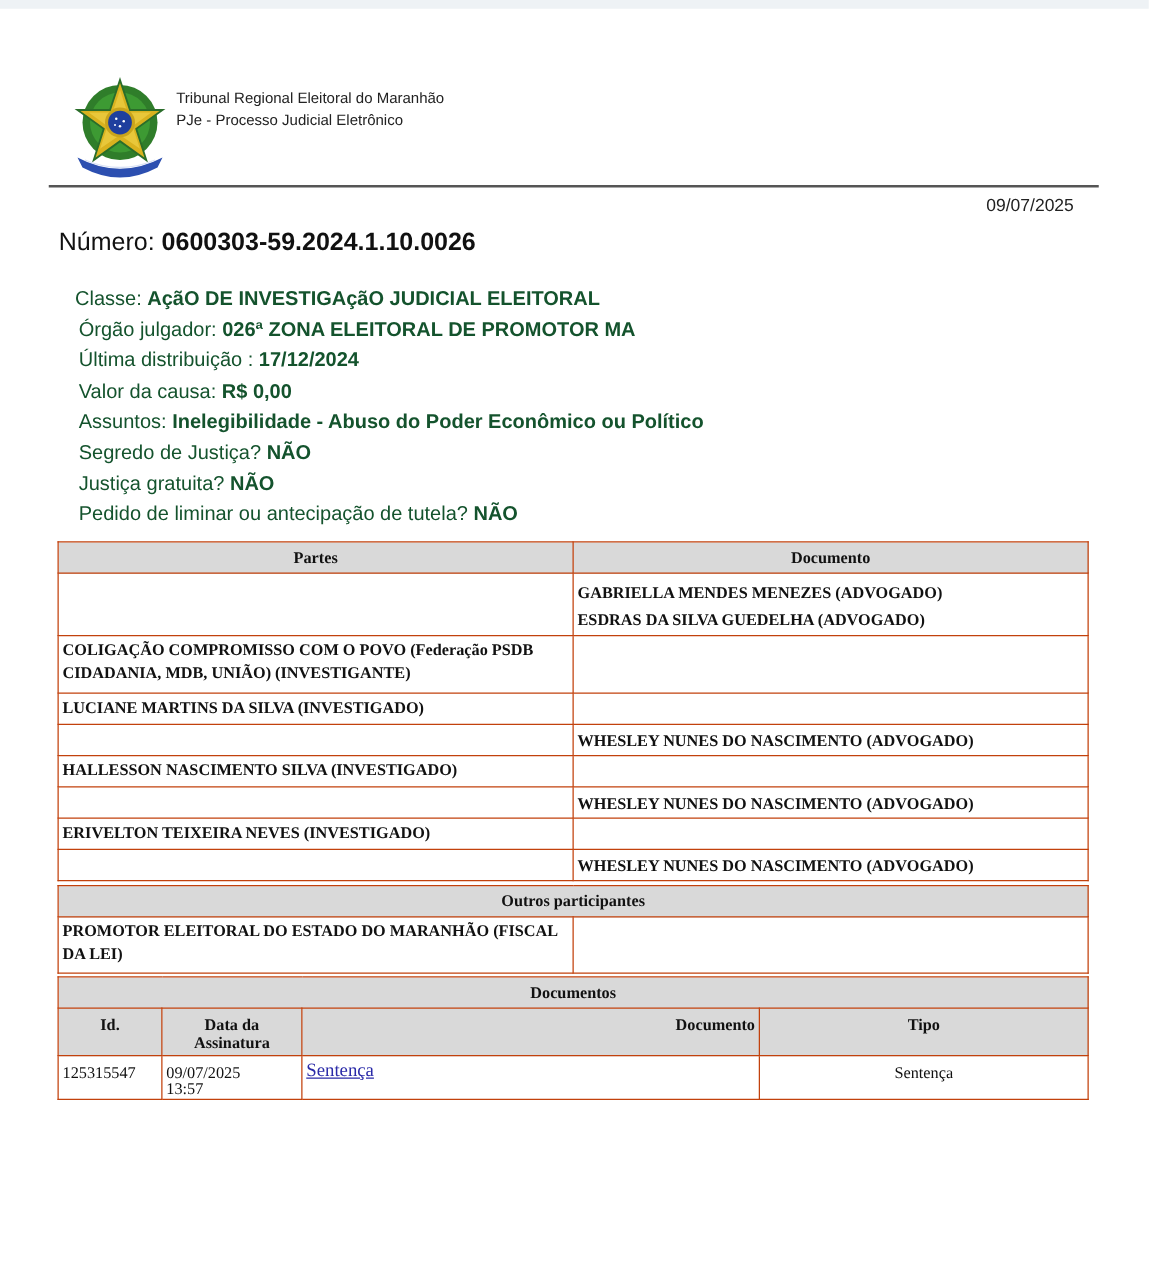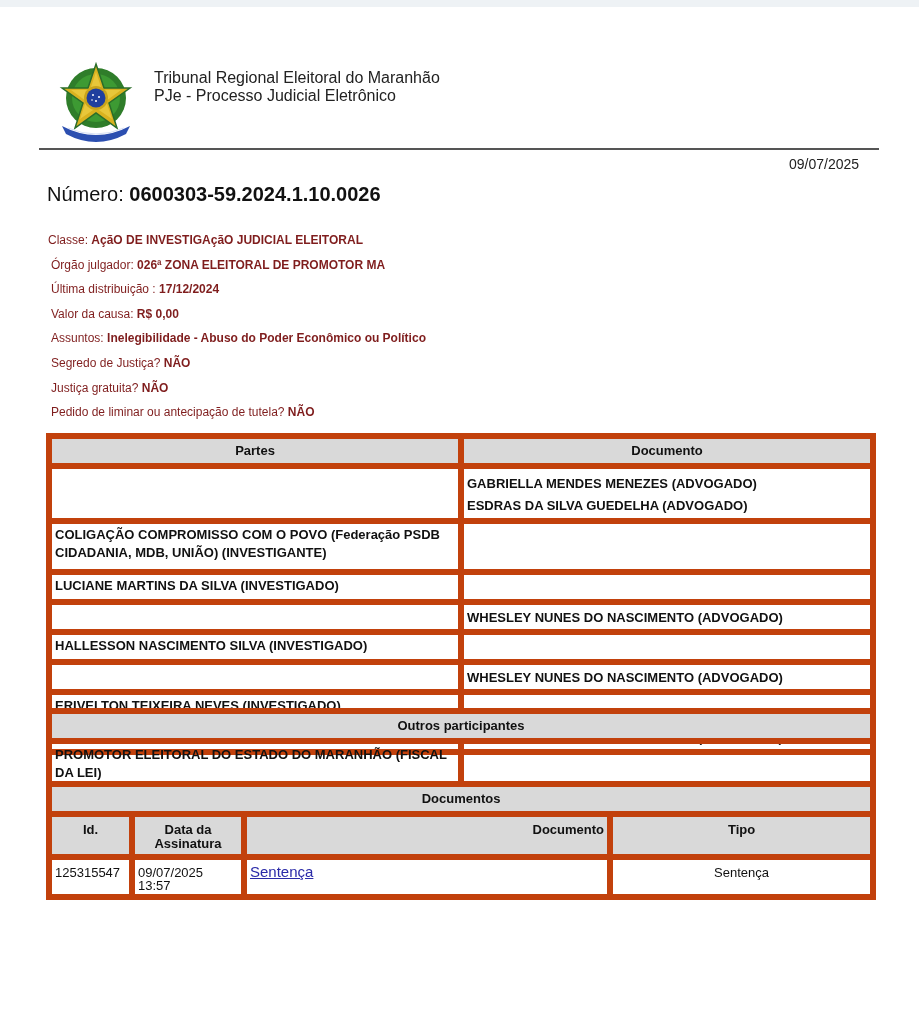--- a/index.html
+++ b/index.html
@@ -3,31 +3,31 @@
 <meta charset="utf-8">
 <style>
   html, body { margin: 0; padding: 0; }
   body {
     width: 919px; height: 1024px; background: #ffffff; position: relative;
     font-family: "Liberation Sans", sans-serif; color: #111; overflow: hidden;
   }
   .topbar { position: absolute; left: 0; top: 0; width: 919px; height: 7px; background: #eef2f5; }
   .header { position: absolute; left: 56px; top: 60px; height: 90px; }
   .logo { position: absolute; left: 0; top: 0; width: 80px; height: 84px; }
-  .header-text { position: absolute; left: 98px; top: 9px; font-size: 16px; line-height: 18px; color: #222; white-space: nowrap; }
+  .header-text { position: absolute; left: 85px; top: 9px; font-size: 12px; line-height: 18px; color: #222; white-space: nowrap; }
   .rule { position: absolute; left: 39px; top: 148px; width: 840px; height: 2px; background: #555; }
   .date { position: absolute; left: 789px; top: 156px; font-size: 14px; color: #222; }
   .numero { position: absolute; left: 47px; top: 183px; font-size: 20px; color: #111; }
   .numero b { font-weight: bold; }
-  .info { position: absolute; left: 48px; top: 228px; font-size: 12px; line-height: 24.6px; color: #7f1d1d; }
+  .info { position: absolute; left: 60px; top: 228px; font-size: 16px; line-height: 24.6px; color: #14532d; }
   .info div { white-space: nowrap; }
   .info b { font-weight: bold; }
   table { border-collapse: collapse; font-family: "Liberation Sans", sans-serif; }
   .tbl { position: absolute; left: 46px; width: 824px; table-layout: fixed; }
-  .tbl td, .tbl th { border: 6px solid #c2410c; font-size: 13px; font-weight: bold; padding: 2px 3px; vertical-align: top; line-height: 18px; color: #111; }
+  .tbl td, .tbl th { border: 1px solid #c2410c; font-size: 13px; font-weight: bold; padding: 2px 3px; vertical-align: top; line-height: 18px; color: #111; font-family: Liberation Serif, serif; }
   .tbl th { background: #d9d9d9; text-align: center; padding: 3px; }
   .partes { top: 433px; }
   .partes td { height: 20px; }
   .partes td.tall { height: 41px; }
   .partes td.adv-bottom { vertical-align: bottom; }
   .outros { top: 708px; }
   .docs { top: 781px; }
   .docs td { font-weight: normal; font-size: 13px; line-height: 13px; }
   .docs th.sub { background: #d9d9d9; font-size: 13px; line-height: 14px; vertical-align: top; padding-top: 6px; }
   .docs th.left { text-align: right; }

